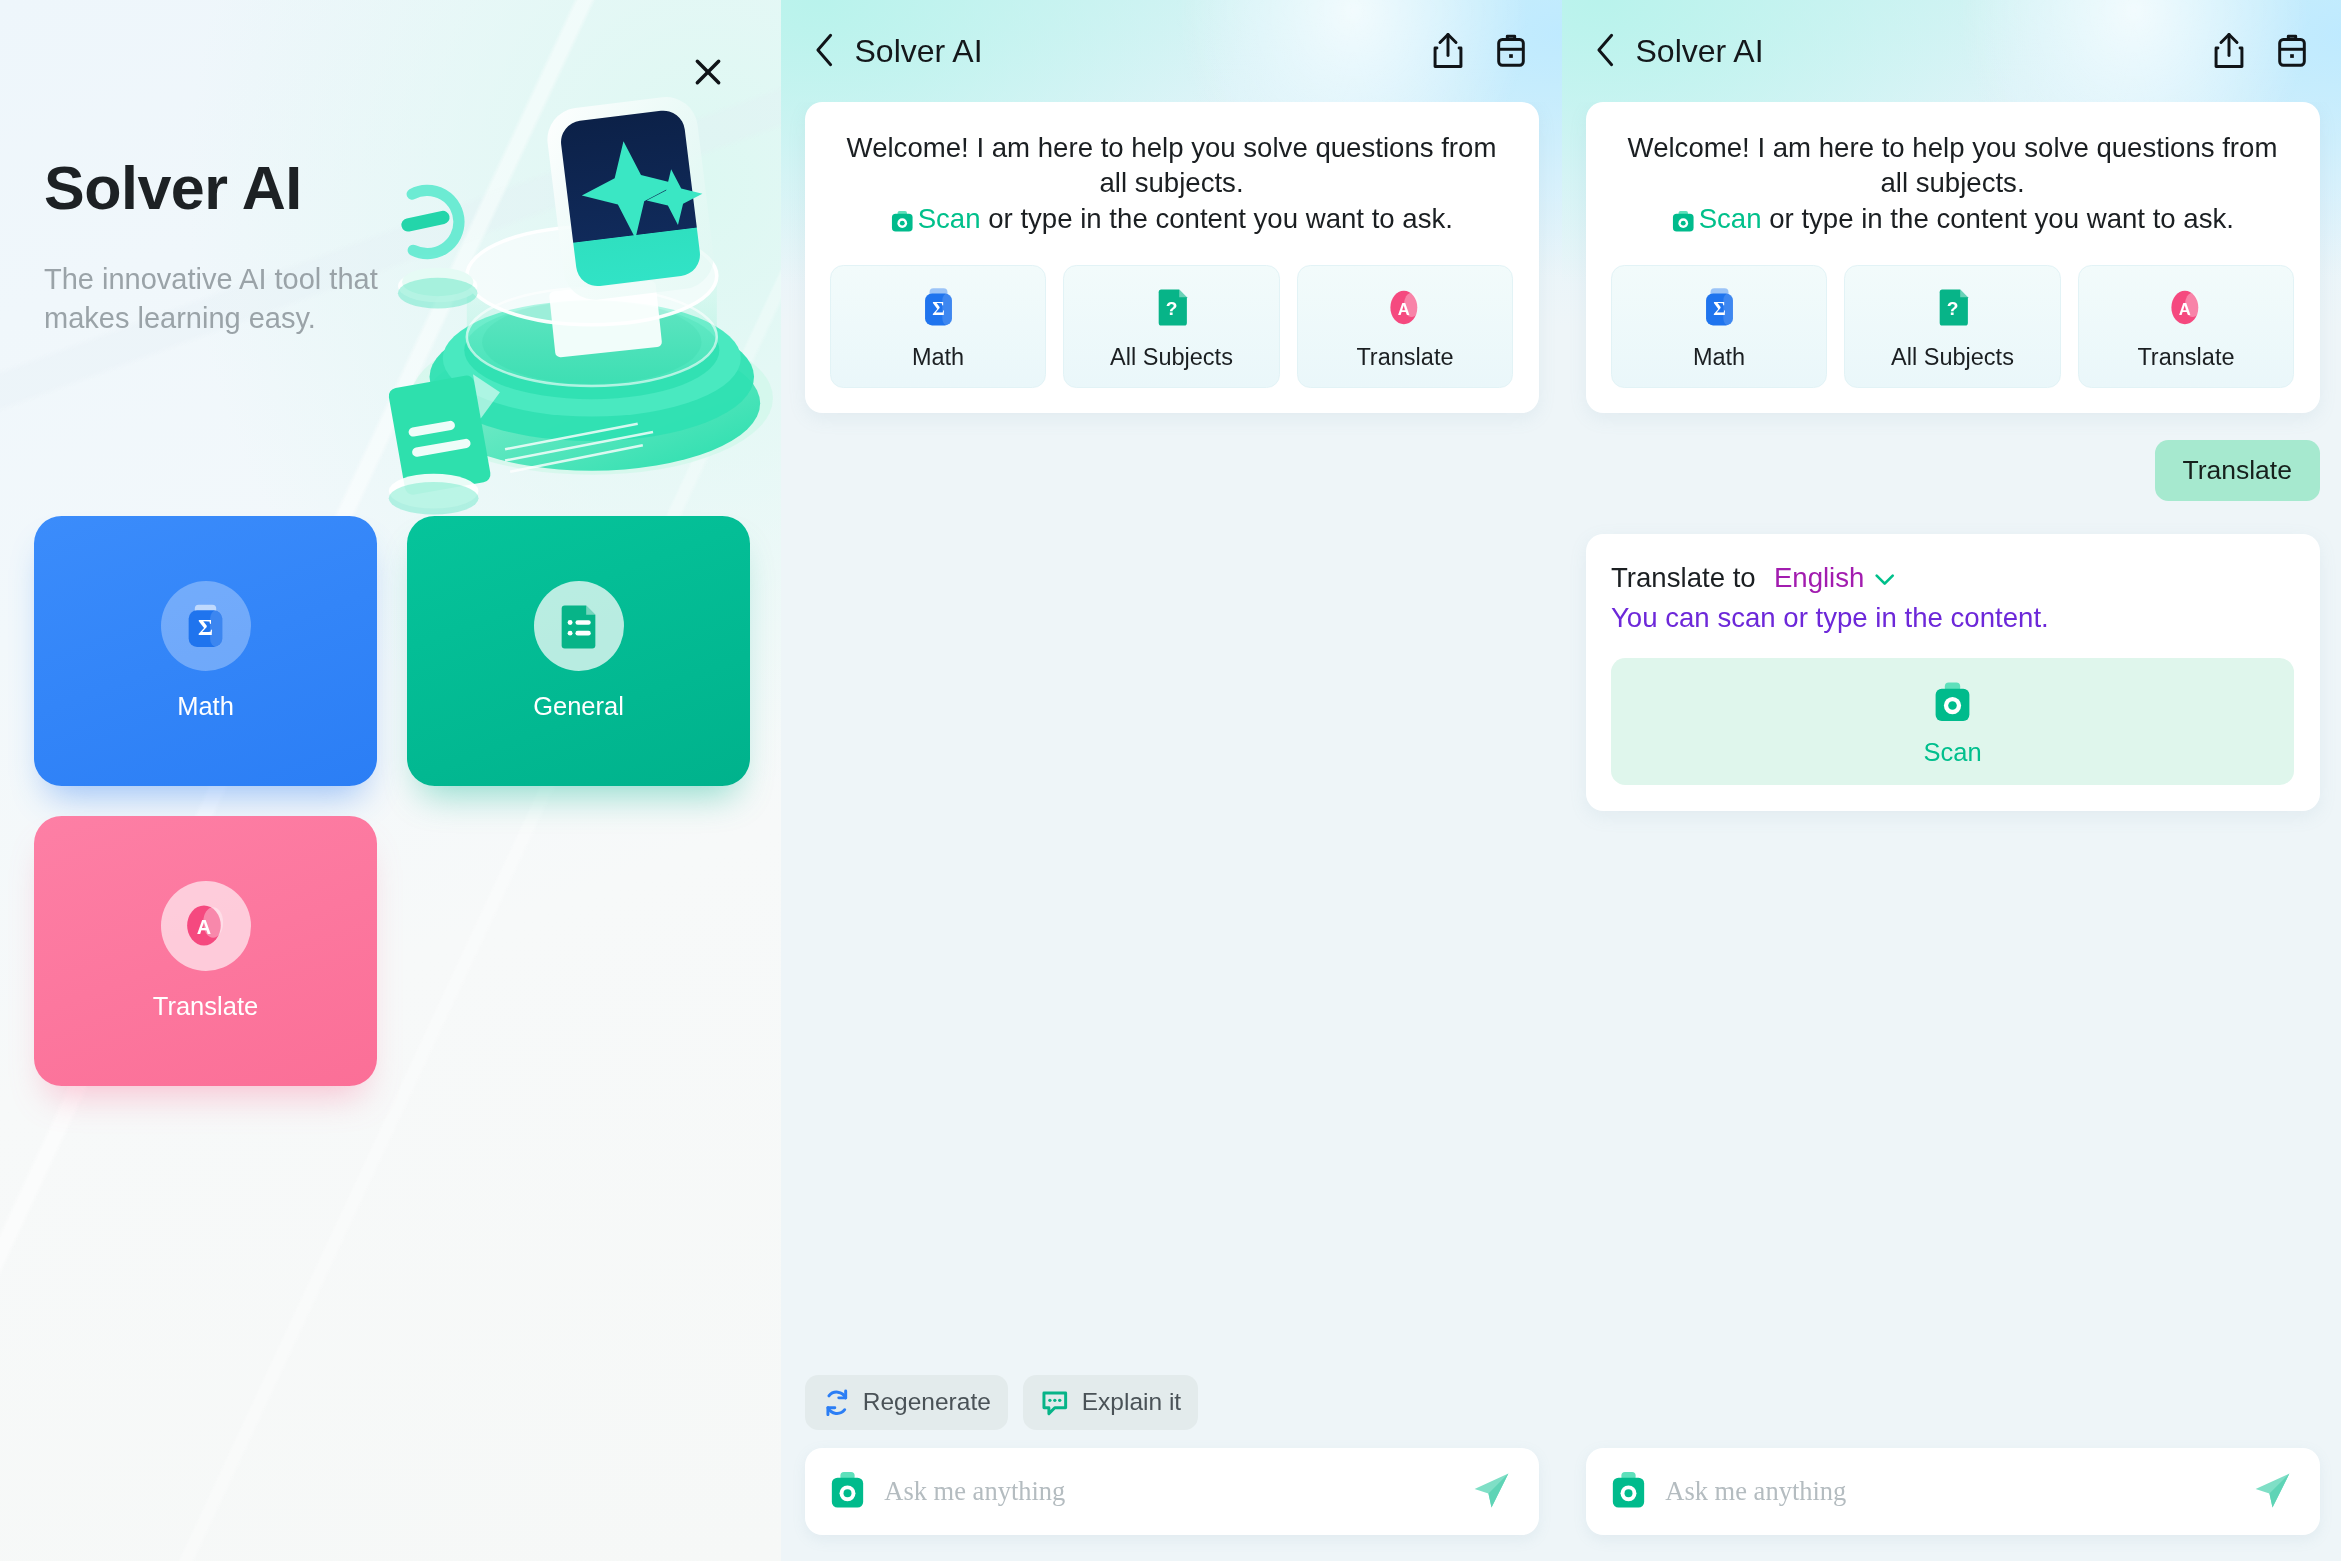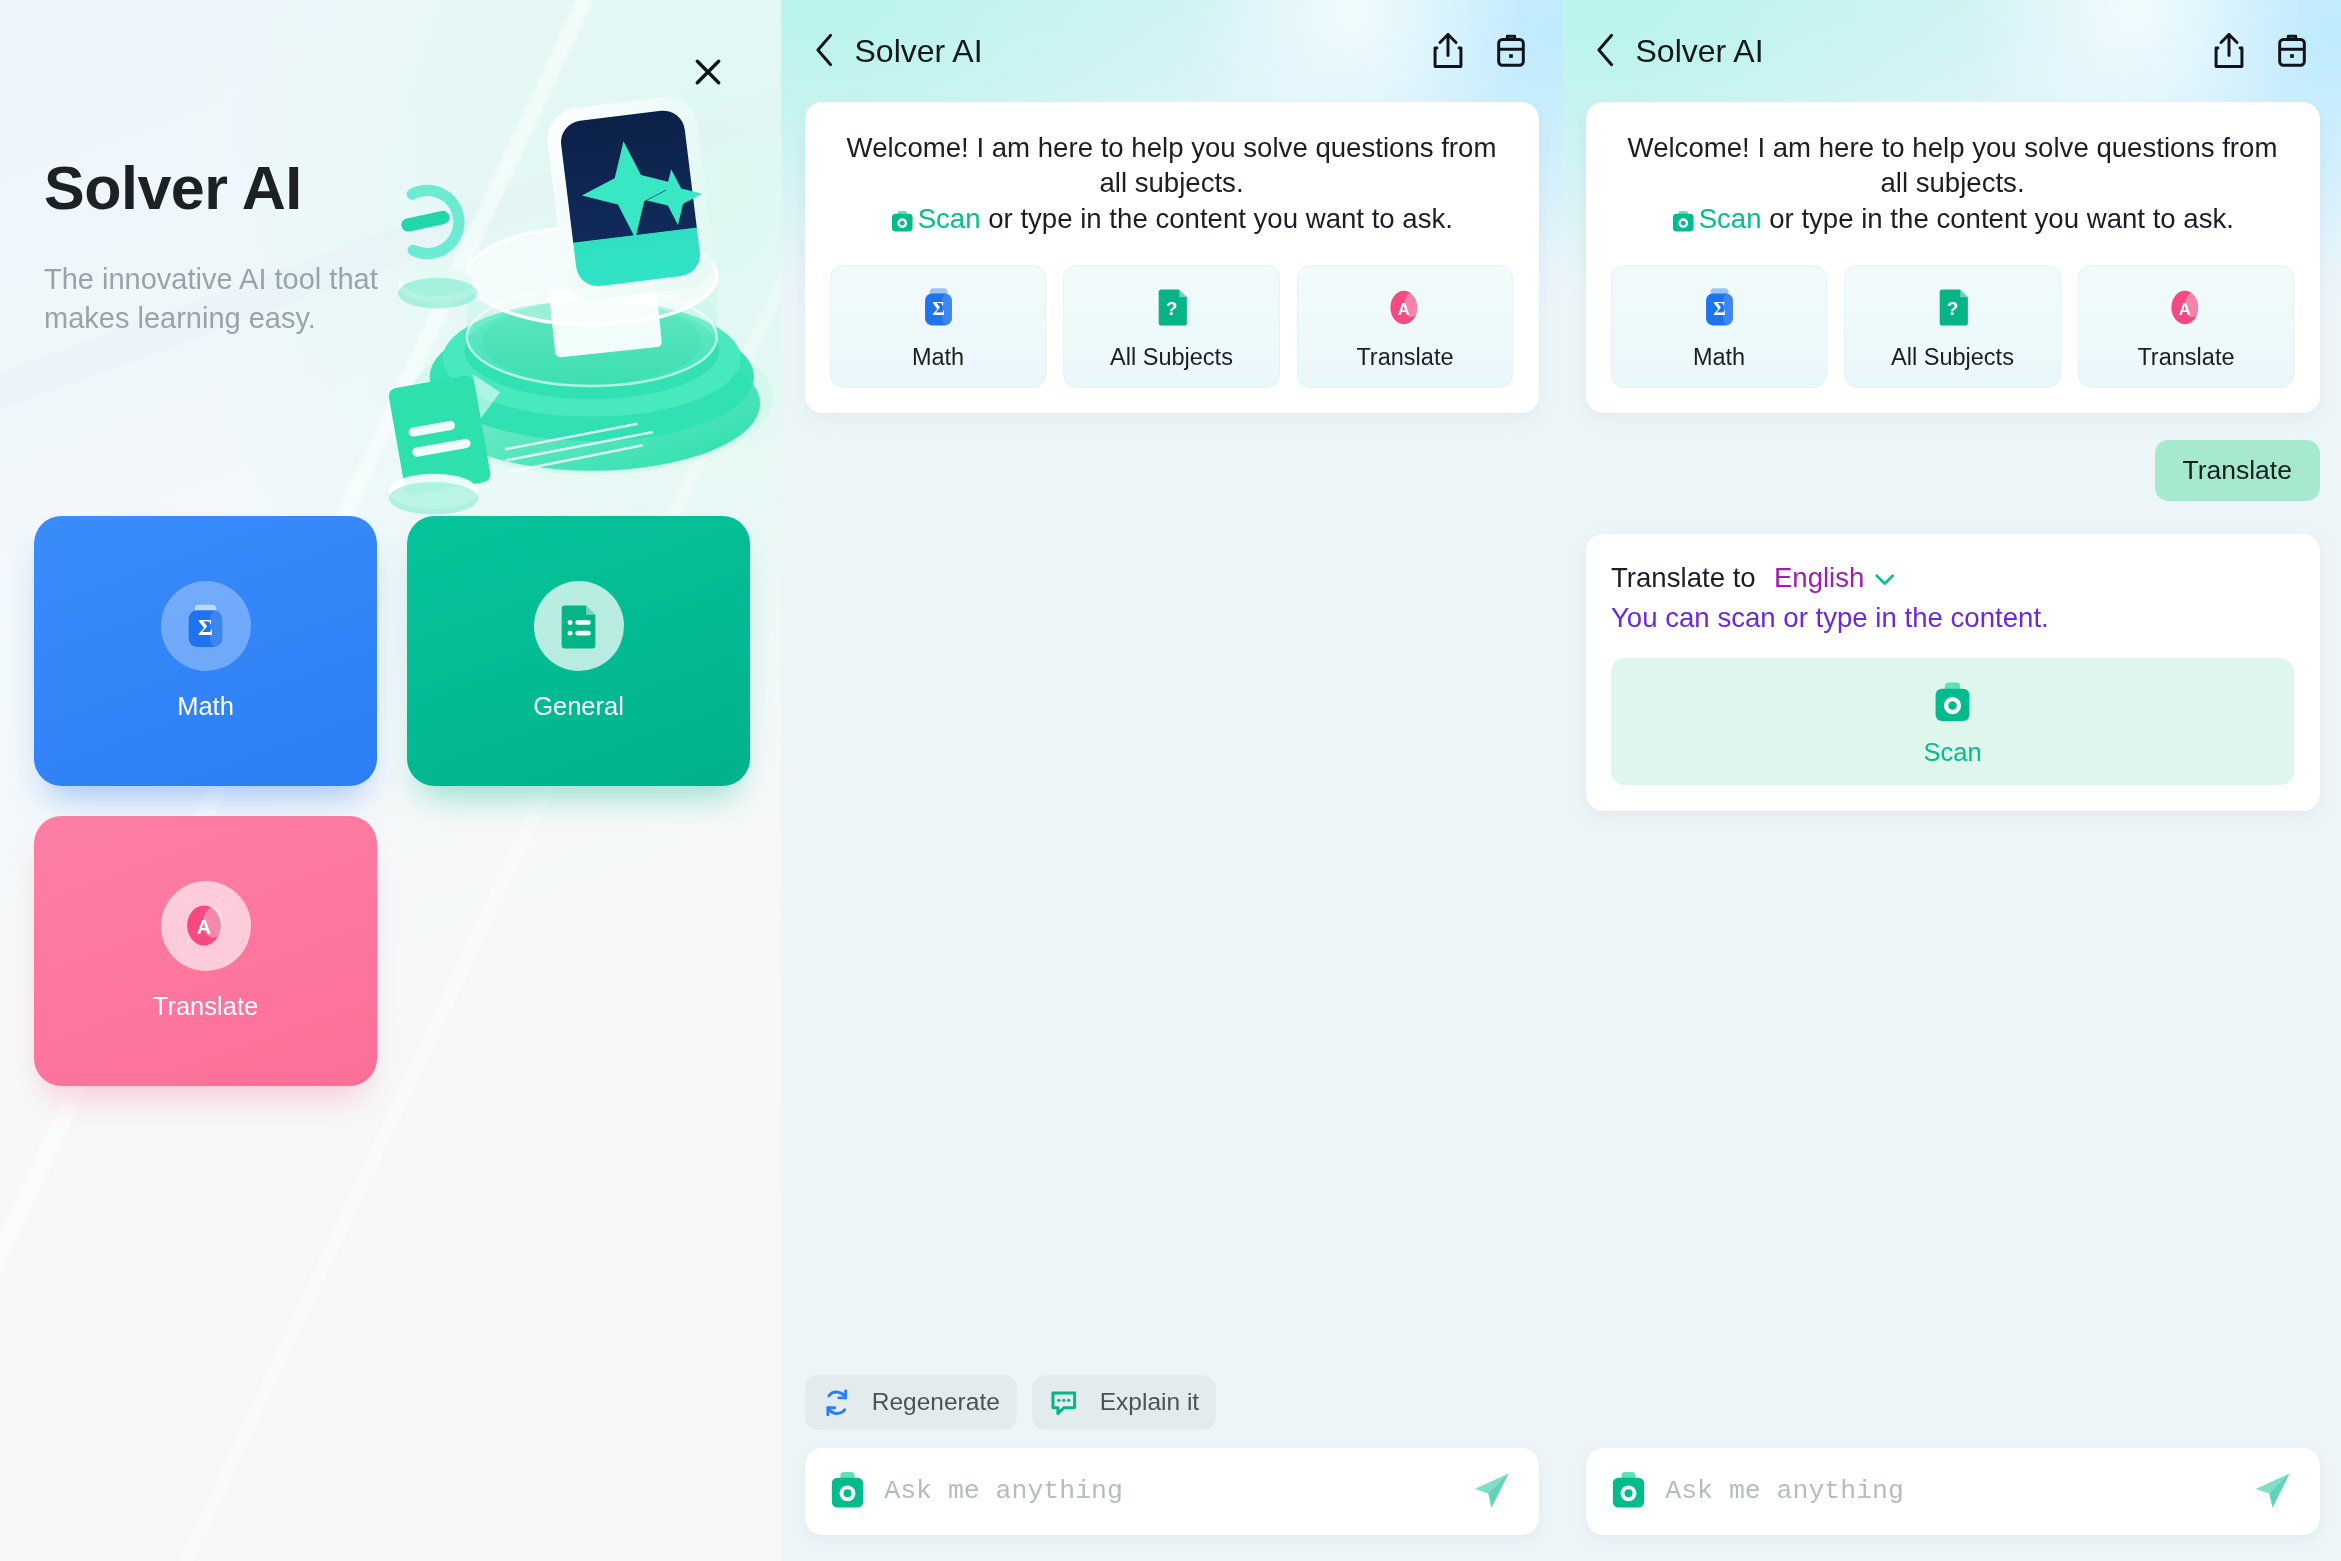--- a/index.html
+++ b/index.html
@@ -143,36 +143,36 @@
   .tr-act .ic svg { width:43px; height:43px; }
   .tr-act .lbl { font-size:25.5px; color:#00bf8d; }
 
   
   .act-chips {
     position:relative; z-index:10; display:flex; gap:15.3px; padding:0 23.5px 0 23.5px;
     margin-bottom:17.3px; overflow:hidden;
   }
   .act-chip {
     background:#e3ebec; border-radius:13.3px; padding:13.3px 17.3px;
-    display:flex; align-items:center; gap:21px; white-space:nowrap; cursor:pointer; flex:0 0 auto;
+    display:flex; align-items:center; gap:12px; white-space:nowrap; cursor:pointer; flex:0 0 auto;
   }
   .act-chip .ic { width:29px; height:29px; display:flex; align-items:center; justify-content:center; }
   .act-chip .ic svg { width:27.6px; height:27.6px; }
   .act-chip .lbl { font-size:24.5px; color:#4a5257; }
 
   .composer {
     position:relative; z-index:10; margin:0 23.5px 26.5px 23.5px; background:#fff;
     border-radius:17.3px; height:87px; display:flex; align-items:center; padding:0 23.5px;
     box-shadow:0 4.1px 13.3px rgba(120,160,180,.10);
   }
   .composer .cam { width:39px; height:43px; display:flex; align-items:center; justify-content:center; cursor:pointer; }
   .composer .cam svg { width:37px; height:41px; }
   .composer input {
     flex:1; border:none; outline:none; background:transparent; margin-left:17.3px;
-    font-family:Liberation Mono, monospace; font-size:26.5px; color:#1b1f22;
+    font-family:Liberation Serif, serif; font-size:26.5px; color:#1b1f22;
   }
   .composer input::placeholder { color:#b4bcc0; }
   .composer .send { width:47px; height:47px; display:flex; align-items:center; justify-content:center; cursor:pointer; }
   .composer .send svg { width:43px; height:43px; }
 
   .p3-scroll-pad { height:31px; }
 </style>
 </head>
 <body>
 

